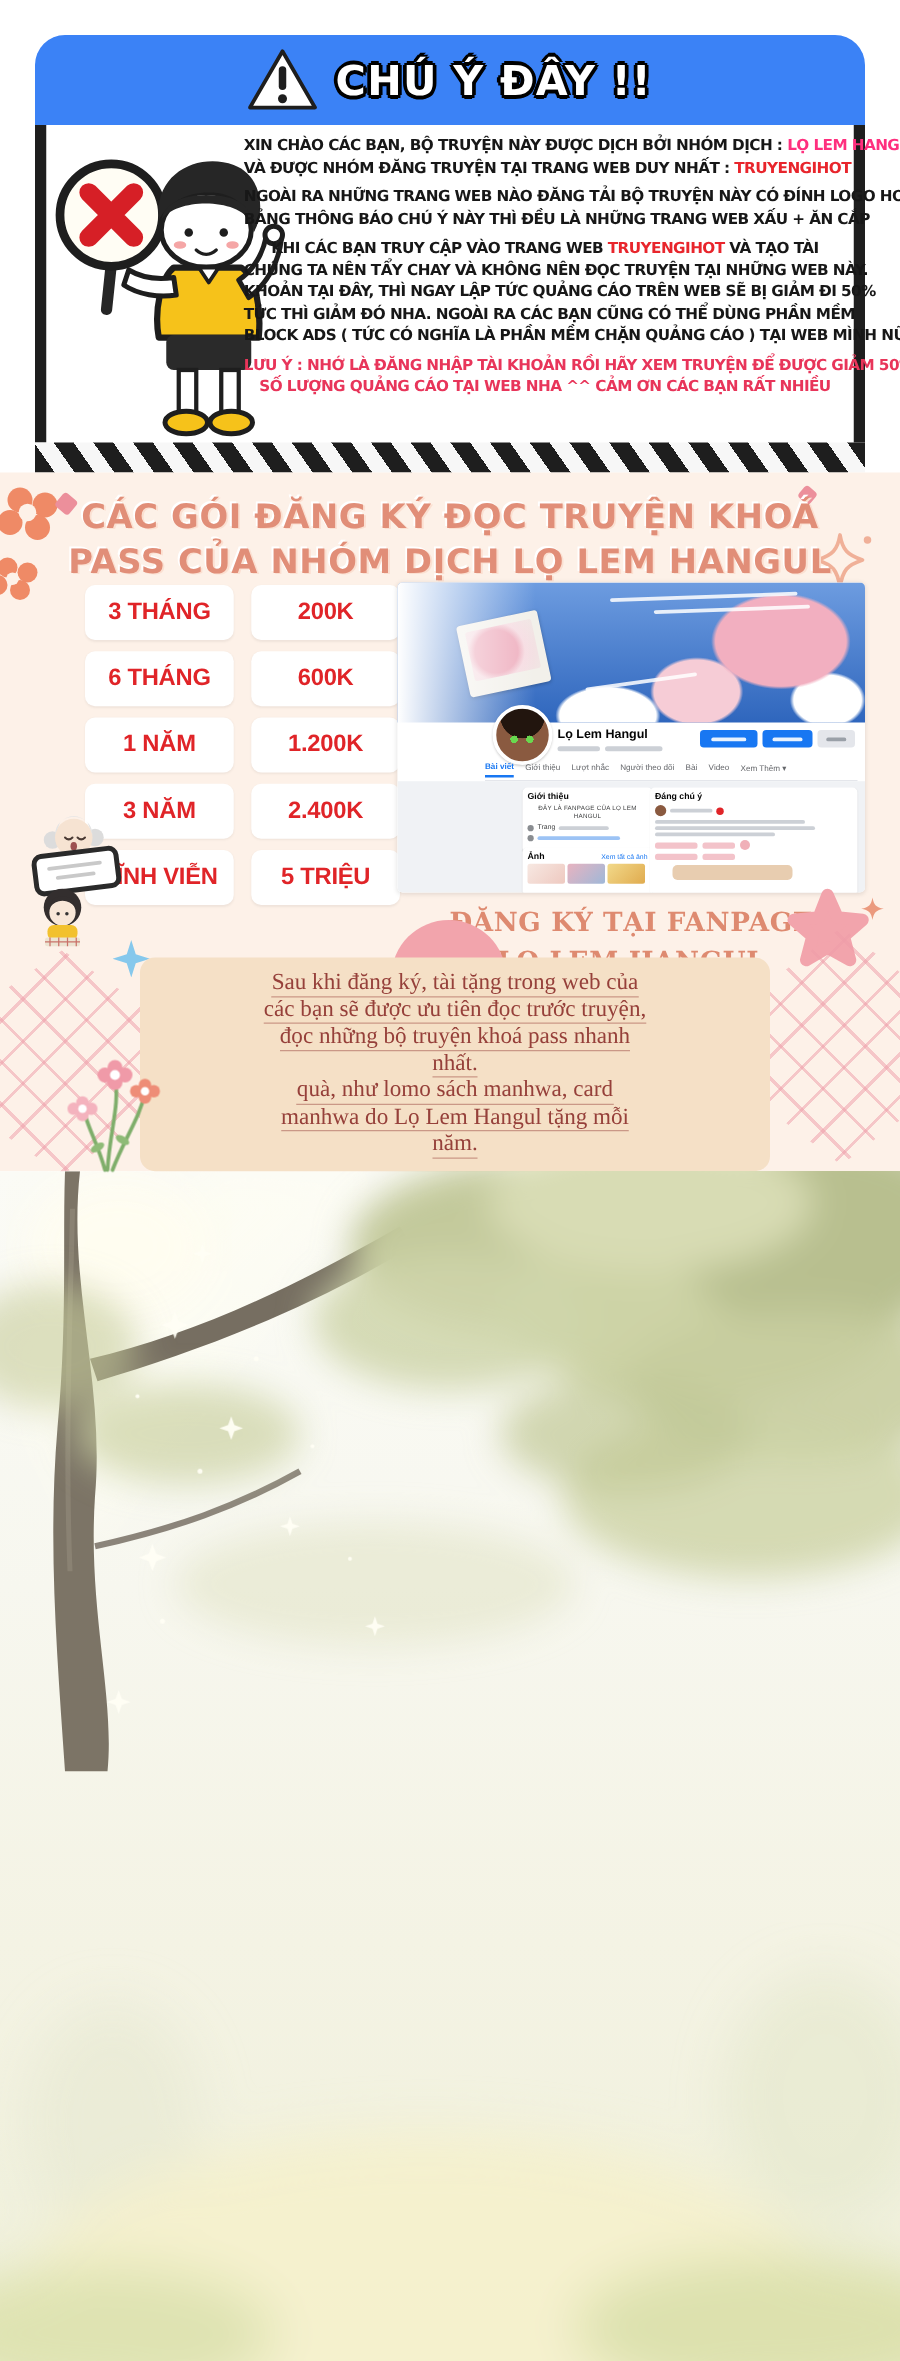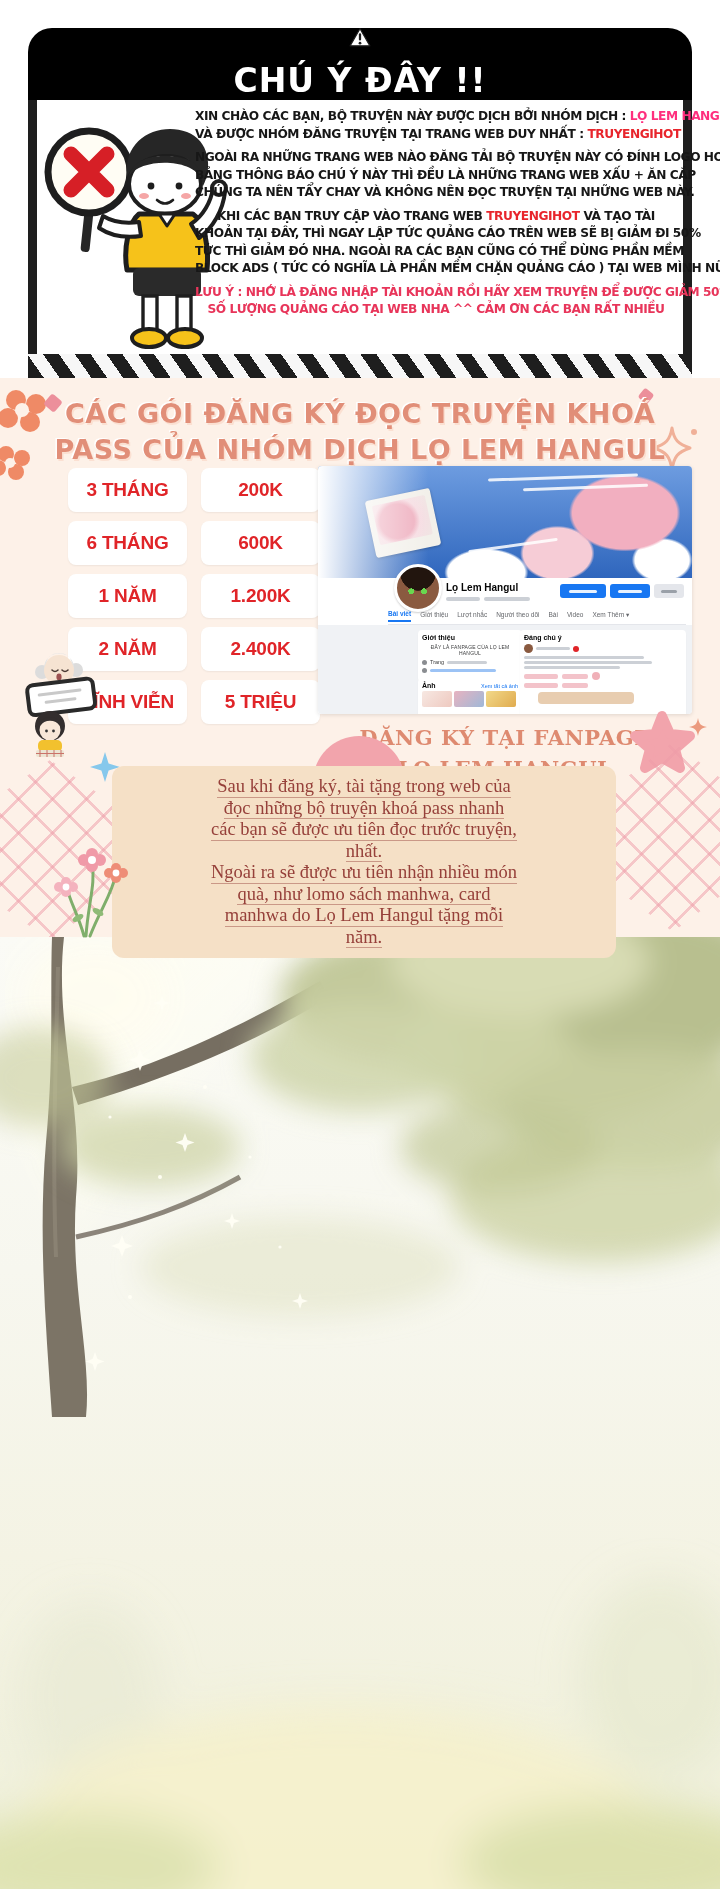--- a/index.html
+++ b/index.html
@@ -1,22 +1,22 @@
 <!DOCTYPE html>
 <html><head>
 <meta charset="utf-8">
 <style>
   html,body{margin:0;padding:0;background:#ffffff;}
   #page{position:relative;width:720px;height:1889px;margin:0 auto;overflow:hidden;
         font-family:"Liberation Sans",sans-serif;background:#ffffff;}
 
   
   .notice{position:absolute;left:28px;top:28px;width:664px;height:350px;}
-  .notice-top{position:absolute;left:0;top:0;right:0;height:72px;background:#000000;
-              border-radius:24px 24px 0 0;display:flex;align-items:center;justify-content:center;gap:14px;flex-direction:column;}
+  .notice-top{position:absolute;left:0;top:0;right:0;height:72px;background:#3b82f6;
+              border-radius:24px 24px 0 0;display:flex;align-items:center;justify-content:center;gap:14px;}
   .notice-title{font-family:"DejaVu Sans",sans-serif;font-weight:900;font-size:33px;color:#ffffff;letter-spacing:1px;
      text-shadow:-3px 0 #000,3px 0 #000,0 -3px #000,0 3px #000,-2px -2px #000,2px 2px #000,-2px 2px #000,2px -2px #000;}
   .notice-body{position:absolute;left:0;top:72px;right:0;height:254px;background:#ffffff;
                border-left:9px solid #1e1e1e;border-right:9px solid #1e1e1e;}
   .notice-stripes{position:absolute;left:0;bottom:0;right:0;height:24px;
       background:repeating-linear-gradient(55deg,#1e1e1e 0 13px,#f7f7f7 13px 26px);}
   .boy-ill{position:absolute;left:4px;top:6px;width:188px;height:246px;}
   .ntext{position:absolute;left:158px;right:6px;top:8px;text-align:center;}
   .nl{margin:0;font-family:"DejaVu Sans",sans-serif;font-weight:800;font-size:12.2px;line-height:17.5px;
       letter-spacing:-.45px;color:#171717;white-space:nowrap;}
@@ -177,22 +177,22 @@
         <rect x="102" y="190" width="14" height="34" fill="#ffffff" stroke="#1e1e1e" stroke-width="3.4"></rect>
         <rect x="136" y="190" width="14" height="34" fill="#ffffff" stroke="#1e1e1e" stroke-width="3.4"></rect>
         <ellipse cx="108" cy="232" rx="17" ry="9" fill="#f6c21a" stroke="#1e1e1e" stroke-width="4"></ellipse>
         <ellipse cx="144" cy="232" rx="17" ry="9" fill="#f6c21a" stroke="#1e1e1e" stroke-width="4"></ellipse>
       </svg>
       <div class="ntext">
         <p class="nl"><span>XIN CHÀO CÁC BẠN, BỘ TRUYỆN NÀY ĐƯỢC DỊCH BỞI NHÓM DỊCH : </span><span class="pink">LỌ LEM HANGUL</span></p>
         <p class="nl"><span>VÀ ĐƯỢC NHÓM ĐĂNG TRUYỆN TẠI TRANG WEB DUY NHẤT : </span><span class="red">TRUYENGIHOT</span></p>
         <p class="nl gap">NGOÀI RA NHỮNG TRANG WEB NÀO ĐĂNG TẢI BỘ TRUYỆN NÀY CÓ ĐÍNH LOGO HOẶC</p>
         <p class="nl">BẢNG THÔNG BÁO CHÚ Ý NÀY THÌ ĐỀU LÀ NHỮNG TRANG WEB XẤU + ĂN CẮP</p>
+        <p class="nl gap"><span>KHI CÁC BẠN TRUY CẬP VÀO TRANG WEB </span><span class="red">TRUYENGIHOT</span><span> VÀ TẠO TÀI</span></p>
         <p class="nl">CHÚNG TA NÊN TẨY CHAY VÀ KHÔNG NÊN ĐỌC TRUYỆN TẠI NHỮNG WEB NÀY.</p>
-        <p class="nl gap"><span>KHI CÁC BẠN TRUY CẬP VÀO TRANG WEB </span><span class="red">TRUYENGIHOT</span><span> VÀ TẠO TÀI</span></p>
         <p class="nl">KHOẢN TẠI ĐÂY, THÌ NGAY LẬP TỨC QUẢNG CÁO TRÊN WEB SẼ BỊ GIẢM ĐI 50%</p>
         <p class="nl">TỨC THÌ GIẢM ĐÓ NHA. NGOÀI RA CÁC BẠN CŨNG CÓ THỂ DÙNG PHẦN MỀM</p>
         <p class="nl">BLOCK ADS ( TỨC CÓ NGHĨA LÀ PHẦN MỀM CHẶN QUẢNG CÁO ) TẠI WEB MÌNH NỮA.</p>
         <p class="nl gap alert">LƯU Ý : NHỚ LÀ ĐĂNG NHẬP TÀI KHOẢN RỒI HÃY XEM TRUYỆN ĐỂ ĐƯỢC GIẢM 50%</p>
         <p class="nl alert">SỐ LƯỢNG QUẢNG CÁO TẠI WEB NHA ^^ CẢM ƠN CÁC BẠN RẤT NHIỀU</p>
       </div>
     </div>
     <div class="notice-stripes"></div>
   </section>
 
@@ -233,21 +233,21 @@
     </div>
     <div class="plan-row">
       <div class="plan-card">6 THÁNG</div>
       <div class="plan-card">600K</div>
     </div>
     <div class="plan-row">
       <div class="plan-card">1 NĂM</div>
       <div class="plan-card">1.200K</div>
     </div>
     <div class="plan-row">
-      <div class="plan-card">2 NĂM</div>
+      <div class="plan-card">3 NĂM</div>
       <div class="plan-card">2.400K</div>
     </div>
     <div class="plan-row">
       <div class="plan-card">VĨNH VIỄN</div>
       <div class="plan-card">5 TRIỆU</div>
     </div>
   </div>
 
   <div class="fbshot">
     <div class="fb-cover">
@@ -365,24 +365,23 @@
   </svg>
 
   <div class="lattice left"></div>
   <div class="lattice right"></div>
   <div class="pink-circle"></div>
   <div class="sparkle4 blue"></div>
   <div class="sparkle4 pinkpt"></div>
 
   <div class="benefit-box">
     <span class="bline">Sau khi đăng ký, tài tặng trong web của</span>
+    <span class="bline">các bạn sẽ được ưu tiên đọc trước truyện,</span>
     <span class="bline">đọc những bộ truyện khoá pass nhanh</span>
-    <span class="bline">các bạn sẽ được ưu tiên đọc trước truyện,</span>
     <span class="bline">nhất.</span>
-    <span class="bline">Ngoài ra sẽ được ưu tiên nhận nhiều món</span>
     <span class="bline">quà, như lomo sách manhwa, card</span>
     <span class="bline">manhwa do Lọ Lem Hangul tặng mỗi</span>
     <span class="bline">năm.</span>
   </div>
 
   <svg class="deco-flowers-bl" viewBox="0 0 80 98">
     <path d="M32 94 C34 62 42 42 38 20 M36 94 C46 68 58 52 62 32 M30 94 C24 72 16 60 13 46" stroke="#7fae6b" stroke-width="3" fill="none" stroke-linecap="round"></path>
     <ellipse cx="44" cy="70" rx="6" ry="3" fill="#8fbb77" transform="rotate(30 44 70)"></ellipse>
     <ellipse cx="24" cy="76" rx="6" ry="3" fill="#8fbb77" transform="rotate(-30 24 76)"></ellipse>
     <g fill="#f09aa8">

